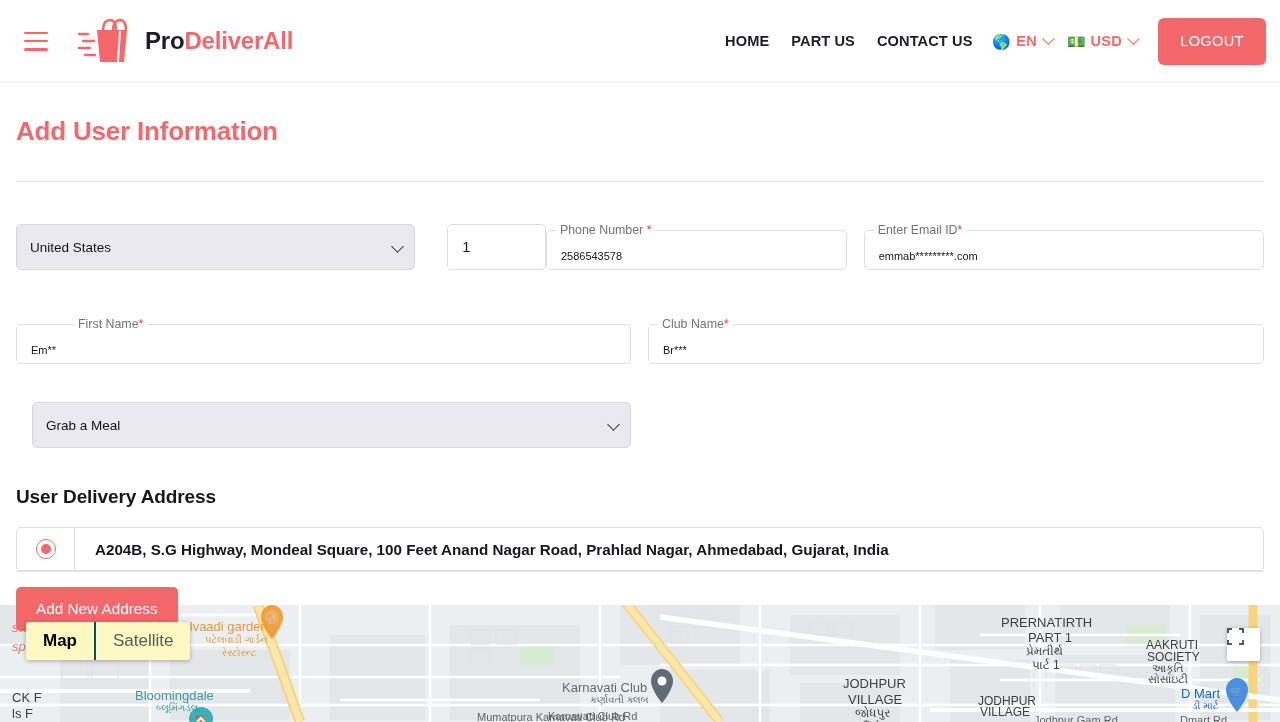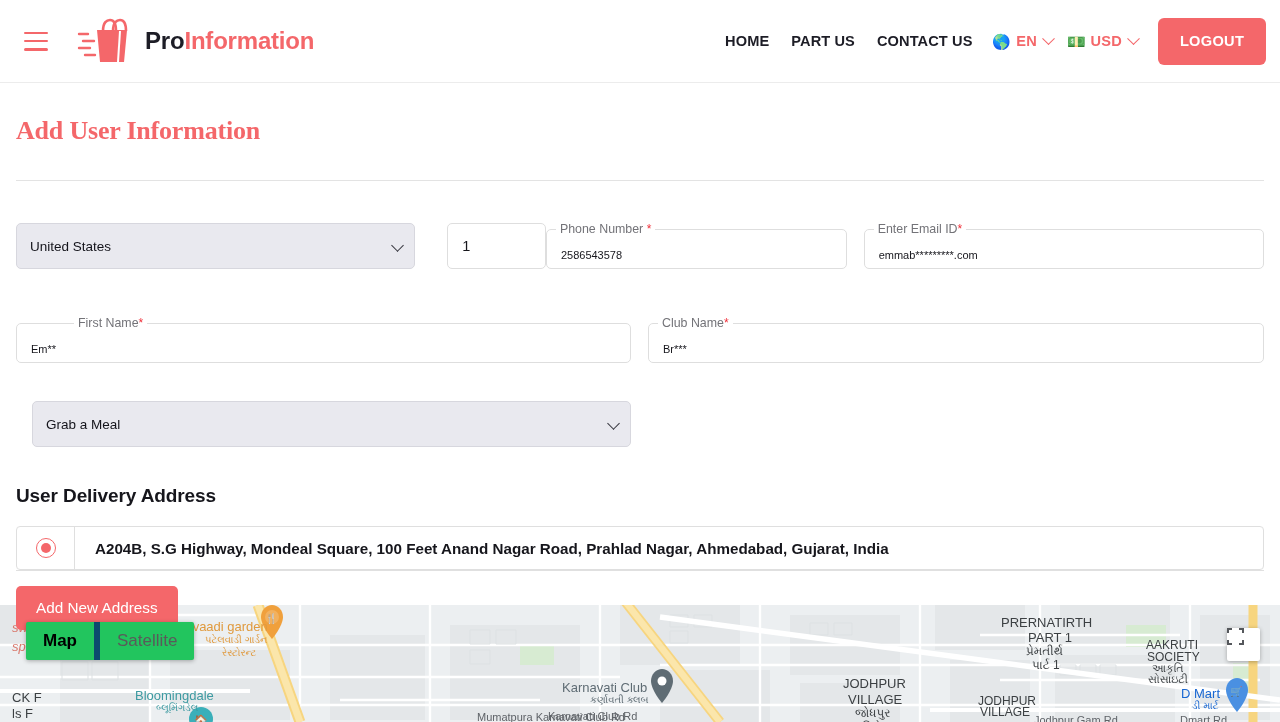--- a/index.html
+++ b/index.html
@@ -67,32 +67,32 @@
     width: 9px; height: 9px; margin-left: 2px;
     border-right: 1.6px solid #f4676a;
     border-bottom: 1.6px solid #f4676a;
     transform: rotate(45deg) translate(-2px,-2px);
   }
   .logout-btn {
     margin-left: 6px; margin-right: 14px;
     background: #f4676a; color: #ffffff;
     border: none; border-radius: 6px;
     width: 108px; height: 47px;
-    font-size: 14.6px; font-weight: bold; letter-spacing: 0.3px;
+    font-size: 14.6px; font-weight: normal; letter-spacing: 0.3px;
     font-family: "Liberation Sans", sans-serif;
     cursor: pointer;
   }
 
   
   .page { padding: 0 16px; }
 
   .page-title {
     color: #f4676a;
     font-size: 26px; font-weight: bold;
-    margin: 33px 0 0 0; letter-spacing: -0.2px; font-family: Liberation Serif, serif;
+    margin: 33px 0 0 0; letter-spacing: -0.2px;
   }
   .title-rule {
     height: 1px; background: #e3e3e3;
     margin-top: 34px; width: 1248px;
   }
 
   .form-row {
     display: flex;
     align-items: flex-start;
     margin-top: 42px;
@@ -225,34 +225,34 @@
     left: 0; top: 605px;
     width: 1280px; height: 117px;
     background: #eceff1;
     overflow: hidden;
   }
   .map svg { position: absolute; left: 0; top: 0; }
 
   .map-type-switch {
     position: absolute; left: 26px; top: 17px;
     display: flex;
-    background: #22c55e;
+    background: #fef9c3;
     border-radius: 2px;
     box-shadow: 0 1px 4px rgba(0,0,0,.3);
     height: 38px;
     z-index: 10;
   }
   .map-type-switch div {
     display: flex; align-items: center; justify-content: center;
     padding: 0 17px;
     font-size: 17px; color: #5a5a5a;
     cursor: pointer;
   }
   .map-type-switch div.active { color: #000; font-weight: bold; }
-  .map-type-switch div + div { border-left: 6px solid #0c4a6e; }
+  .map-type-switch div + div { border-left: 2px solid #0c4a6e; }
 
   .fullscreen-btn {
     position: absolute; right: 20px; top: 23px;
     width: 33px; height: 33px;
     background: #fff; border-radius: 2px;
     box-shadow: 0 1px 4px rgba(0,0,0,.3);
     z-index: 10; cursor: pointer;
     display: flex; align-items: center; justify-content: center;
   }
 </style>
@@ -274,21 +274,21 @@
         <line x1="6" y1="23" x2="17" y2="23"></line>
         <line x1="2" y1="30" x2="13" y2="30"></line>
         <line x1="8" y1="37" x2="18" y2="37"></line>
       </g>
       <path d="M20 12 H50 L47 44 H23 Z" fill="#f4676a"></path>
       <path d="M26 13 C26 4 30 2 33 2 C36 2 39 5 39 13" stroke="#f4676a" stroke-width="2.6" fill="none"></path>
       <path d="M36 13 C36 4 40 2 43 2 C46 2 49 5 49 13" stroke="#f4676a" stroke-width="2.6" fill="none"></path>
       <path d="M43 13 L41 44" stroke="#ffffff" stroke-width="2" fill="none"></path>
     </svg>
     <div class="brand-text">
-      <span class="pro">Pro</span><span class="deliverall">Information</span>
+      <span class="pro">Pro</span><span class="deliverall">DeliverAll</span>
     </div>
   </div>
 
   <nav class="nav">
     <a class="nav-link">HOME</a>
     <a class="nav-link">PART US</a>
     <a class="nav-link">CONTACT US</a>
 
     <div class="selector">
       <span class="flag">🌎</span>

